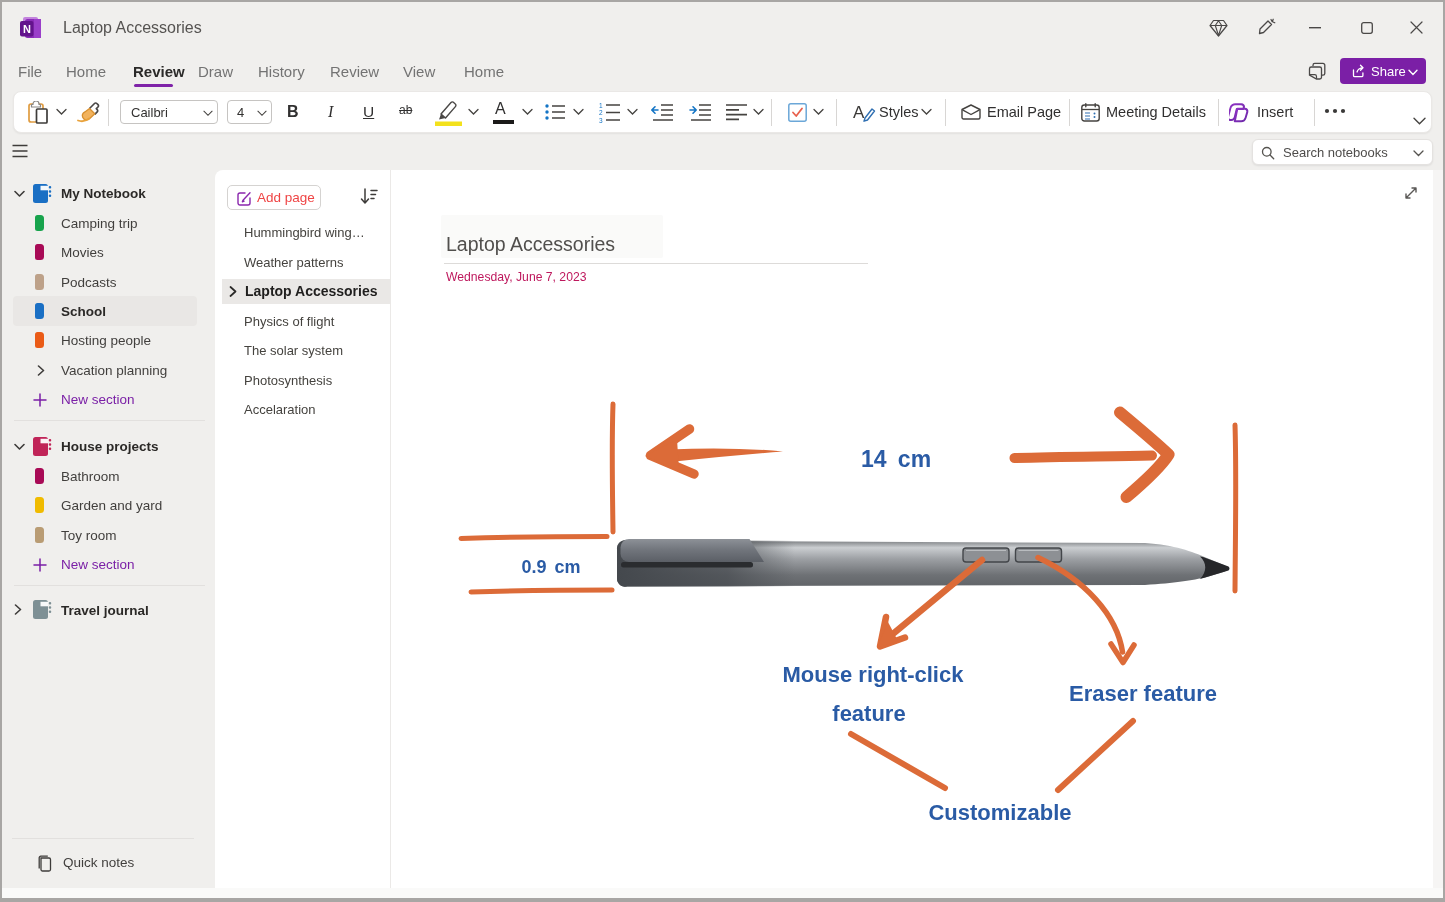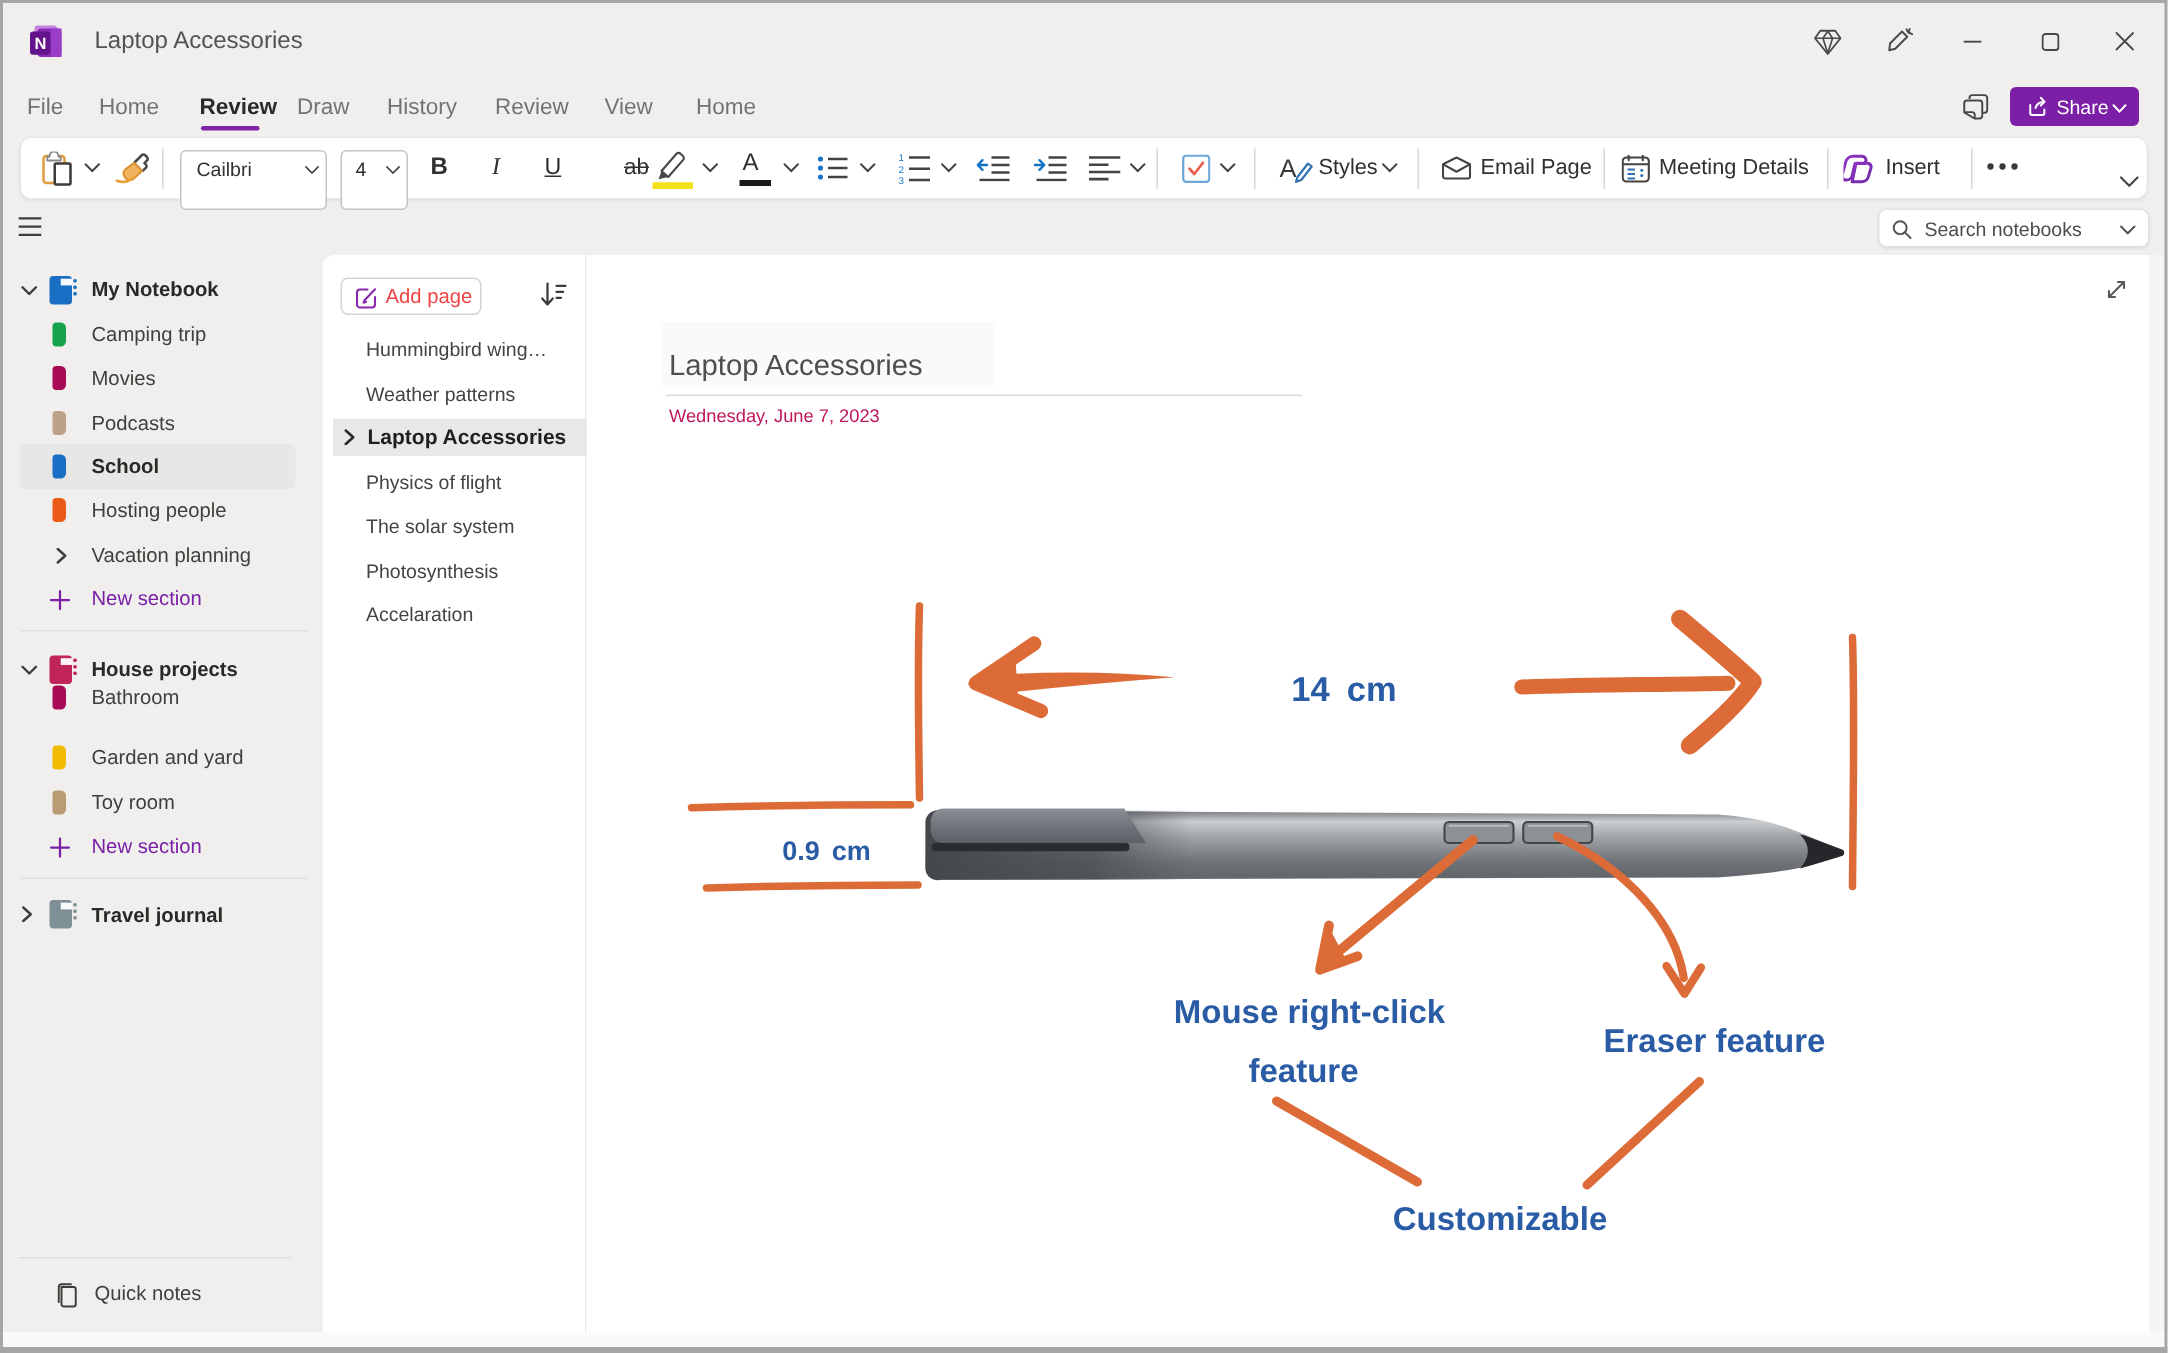--- a/index.html
+++ b/index.html
@@ -21,21 +21,21 @@
   .menuitem { position:absolute; top:62.5px; font-size:15px; color:#737373; }
   #insert-underline { position:absolute; left:134px; top:83.5px; width:39px; height:3px; background:#7f23a8; border-radius:2px; }
   
   #sharebtn { position:absolute; left:1340px; top:58px; width:86px; height:26px; background:#7b1fa6;
               border-radius:4px; color:#ffffff; font-size:13px; }
   
   #toolbar { position:absolute; left:13px; top:91px; width:1419px; height:42px; background:#ffffff;
              border:1px solid #eae8e6; border-radius:8px; box-shadow:0 1px 2px rgba(0,0,0,0.06); }
   .tdiv { position:absolute; top:99px; width:1px; height:27px; background:#d8d6d4; }
   .tbtxt { position:absolute; top:104px; font-size:14.5px; color:#313030; }
-  .combo { position:absolute; top:100px; height:40px; border:1px solid #c6c4c2; border-radius:4px; background:#fff;
+  .combo { position:absolute; top:100px; height:24px; border:1px solid #c6c4c2; border-radius:4px; background:#fff;
            font-size:13px; color:#323130; }
   
   #srchnb { position:absolute; left:1252px; top:139px; width:181px; height:26px; background:#ffffff;
             border:1px solid #e4e2e0; border-radius:6px; box-shadow:0 1px 2px rgba(0,0,0,0.08);
             font-size:13px; color:#4e4c4a; }
   
   #pagelist { position:absolute; left:215px; top:170px; width:176px; height:718px; background:#ffffff;
               border-radius:8px 0 0 0; border-right:1px solid #ebe9e7; }
   #content { position:absolute; left:391px; top:170px; width:1042px; height:718px; background:#ffffff; }
   #rightstrip { position:absolute; left:1433px; top:170px; width:10px; height:718px; background:#f6f5f4; }
@@ -137,21 +137,21 @@
     </div>
     <div class="combo" style="left:227px;width:45px">
       <span class="abs" style="left:9px;top:3.5px">4</span>
       <svg class="abs" style="left:29px;top:9px" width="10" height="7" viewBox="0 0 11 7">
           <path d="M1 1 L5.5 5.5 L10 1" fill="none" stroke="#454340" stroke-width="1.2" stroke-linecap="round"></path>
         </svg>
     </div>
     <div class="tbtxt" style="left:287px;top:103px;font-weight:bold;font-size:16px">B</div>
     <div class="tbtxt" style="left:328px;top:103px;font-style:italic;font-size:16px;font-family:'Liberation Serif',serif">I</div>
     <div class="tbtxt" style="left:363px;top:103px;text-decoration:underline;font-size:15.5px">U</div>
-    <div class="tbtxt" style="left:416px;top:103px;text-decoration:line-through;font-size:15px">ab</div>
+    <div class="tbtxt" style="left:399px;top:103px;text-decoration:line-through;font-size:12px">ab</div>
 
     <svg class="abs" style="left:433px;top:100px" width="30" height="26" viewBox="0 0 30 26">
       <path d="M8 14 L18 2.5 a1.8 1.8 0 0 1 2.7 0 l1.6 1.5 a1.8 1.8 0 0 1 0.1 2.6 L12.5 18 Z" fill="#fff" stroke="#4a4846" stroke-width="1.4" stroke-linejoin="round"></path>
       <path d="M8 14 L12.5 18 L6 19.5 Z" fill="#4a4846"></path>
       <rect x="2" y="21.5" width="27" height="4.5" fill="#f3e11c"></rect>
     </svg>
     <svg class="abs" style="left:468px;top:108px" width="11" height="8" viewBox="0 0 11 7">
         <path d="M1 1 L5.5 5.5 L10 1" fill="none" stroke="#454340" stroke-width="1.3" stroke-linecap="round"></path>
       </svg>
 
@@ -337,21 +337,21 @@
         </svg>
       <svg class="abs" style="left:32px;top:4px" width="20" height="21" viewBox="0 0 20 21">
         <rect x="1" y="1" width="15" height="19" rx="2.5" fill="#c02458"></rect>
         <rect x="8.5" y="2.8" width="7.5" height="4.5" fill="#ffffff" opacity="0.95"></rect>
         <rect x="16.8" y="3" width="2.4" height="2.4" rx="1" fill="#c02458"></rect>
         <rect x="16.8" y="7.3" width="2.4" height="2.4" rx="1" fill="#c02458"></rect>
         <rect x="16.8" y="11.6" width="2.4" height="2.4" rx="1" fill="#c02458"></rect>
       </svg>
       <span class="sbtext sbbold">House projects</span>
     </div>
-    <div class="sbrow" style="top:450px">
+    <div class="sbrow" style="top:461px">
         <span class="sbar" style="background:#a80a56"></span>
         <span class="sbtext">Bathroom</span>
       </div>
     <div class="sbrow" style="top:490.5px">
         <span class="sbar" style="background:#f0bb00"></span>
         <span class="sbtext">Garden and yard</span>
       </div>
     <div class="sbrow" style="top:520px">
         <span class="sbar" style="background:#b99c74"></span>
         <span class="sbtext">Toy room</span>

